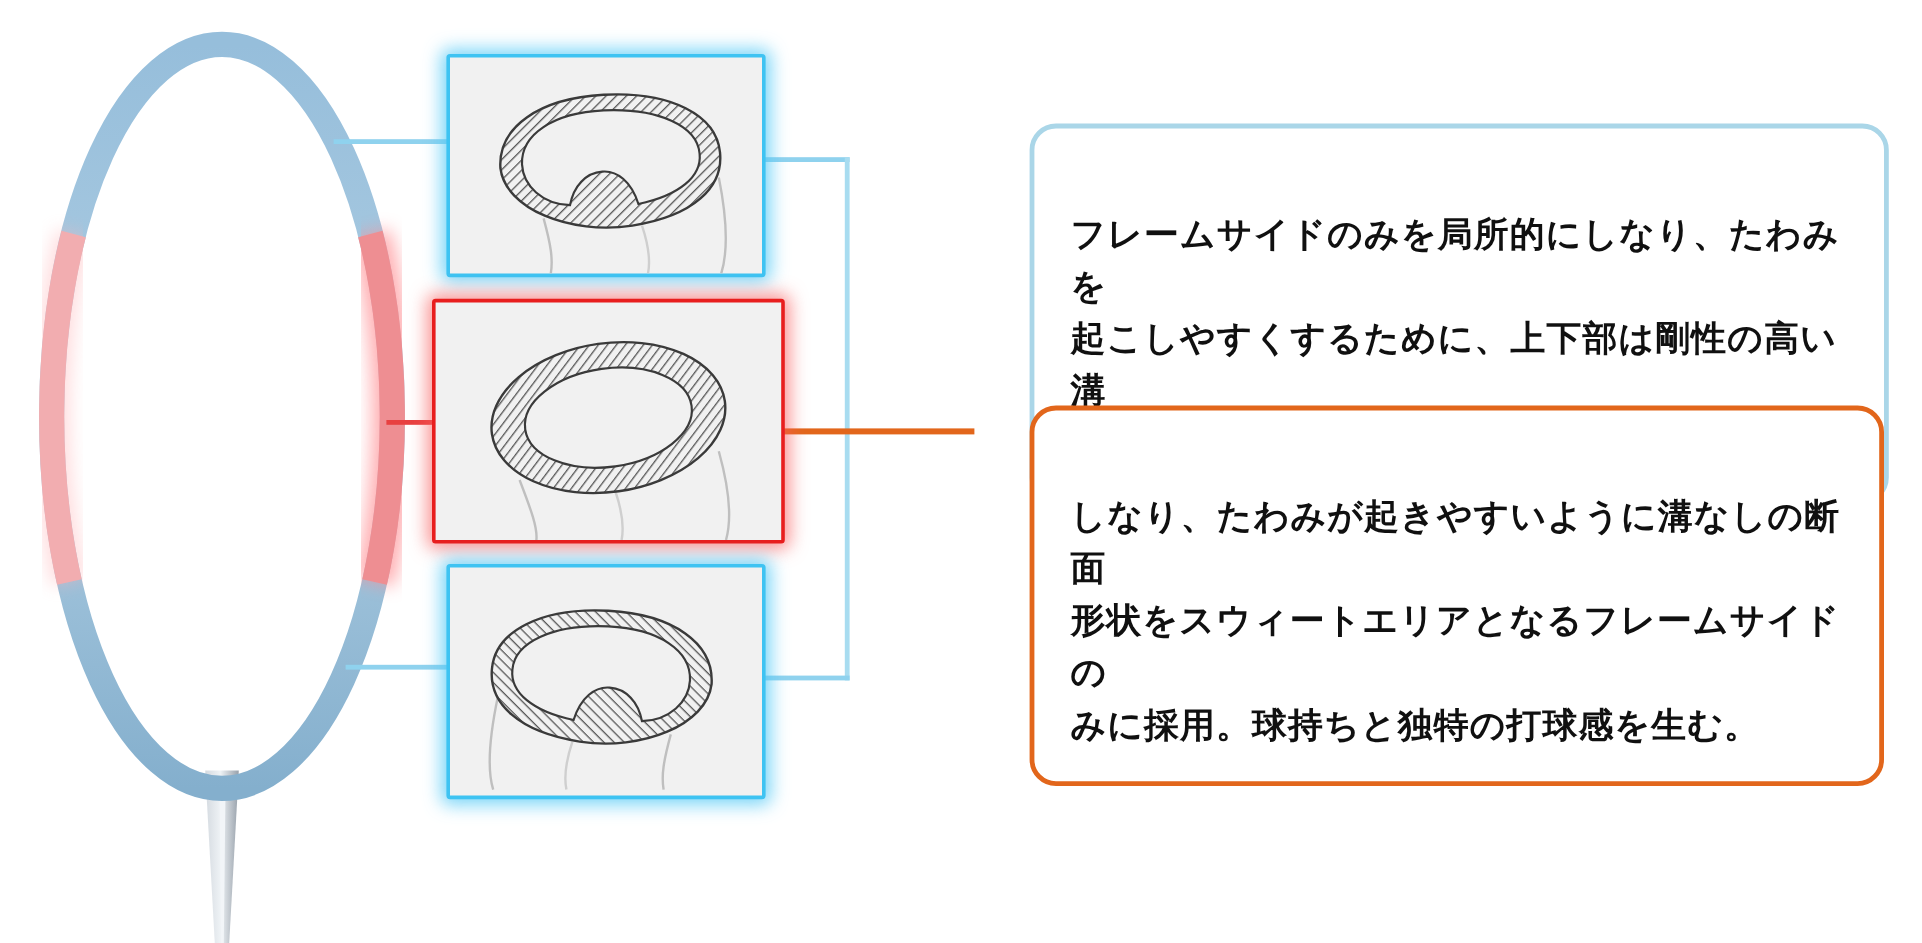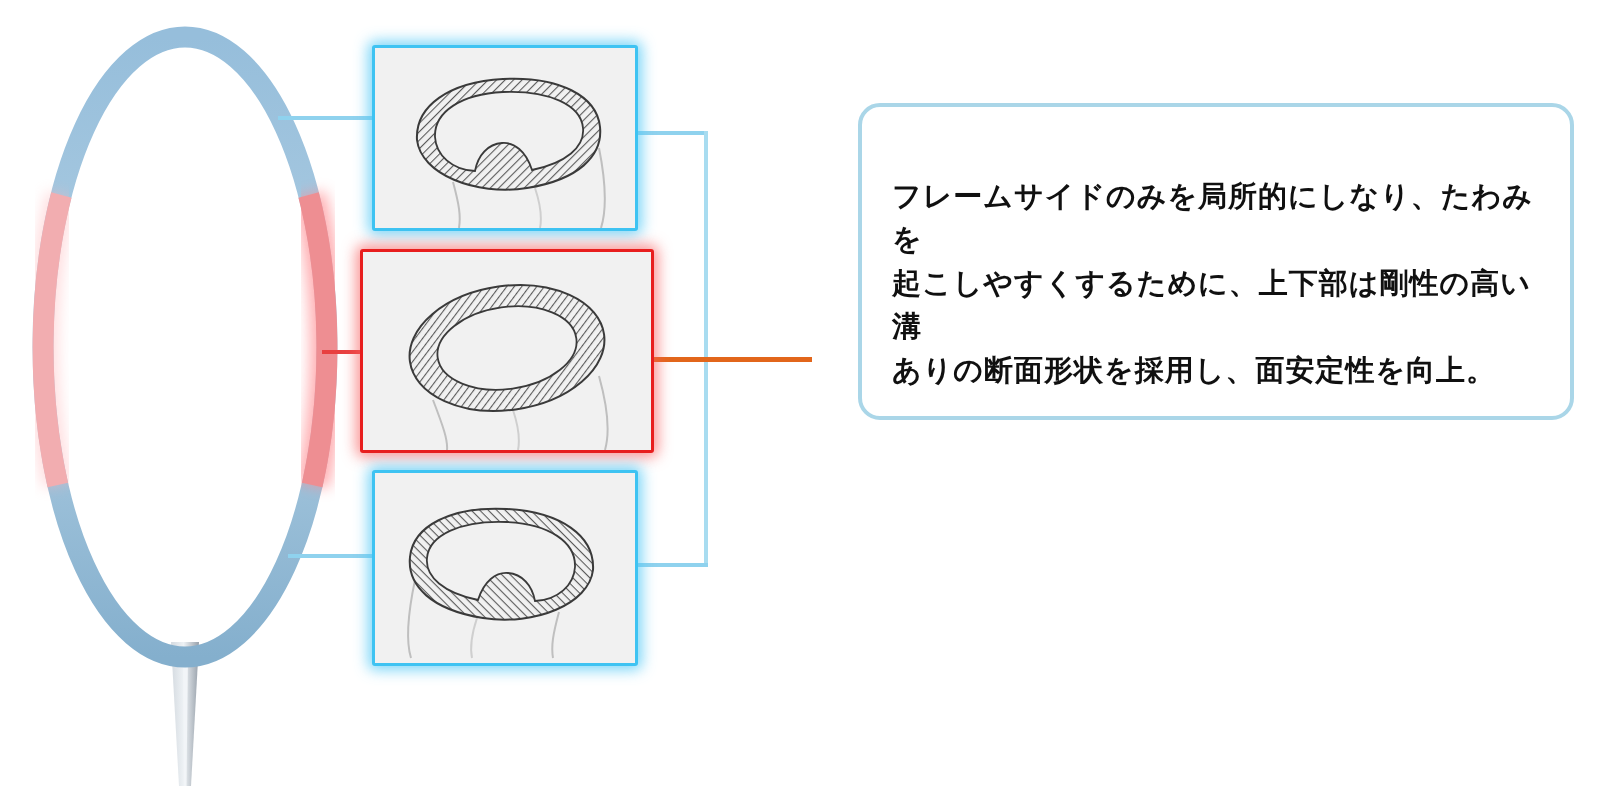--- a/index.html
+++ b/index.html
@@ -137,14 +137,19 @@
       </g>
     </svg>
   </div>
 
   <div class="callout callout-blue">
     <span>フレームサイドのみを局所的にしなり、たわみを
 起こしやすくするために、上下部は剛性の高い溝
 ありの断面形状を採用し、面安定性を向上。</span>
   </div>
 
+  <div class="callout callout-orange">
+    <span>しなり、たわみが起きやすいように溝なしの断面
+形状をスウィートエリアとなるフレームサイドの
+みに採用。球持ちと独特の打球感を生む。</span>
+  </div>
 
 </div>
 
 </body></html>

